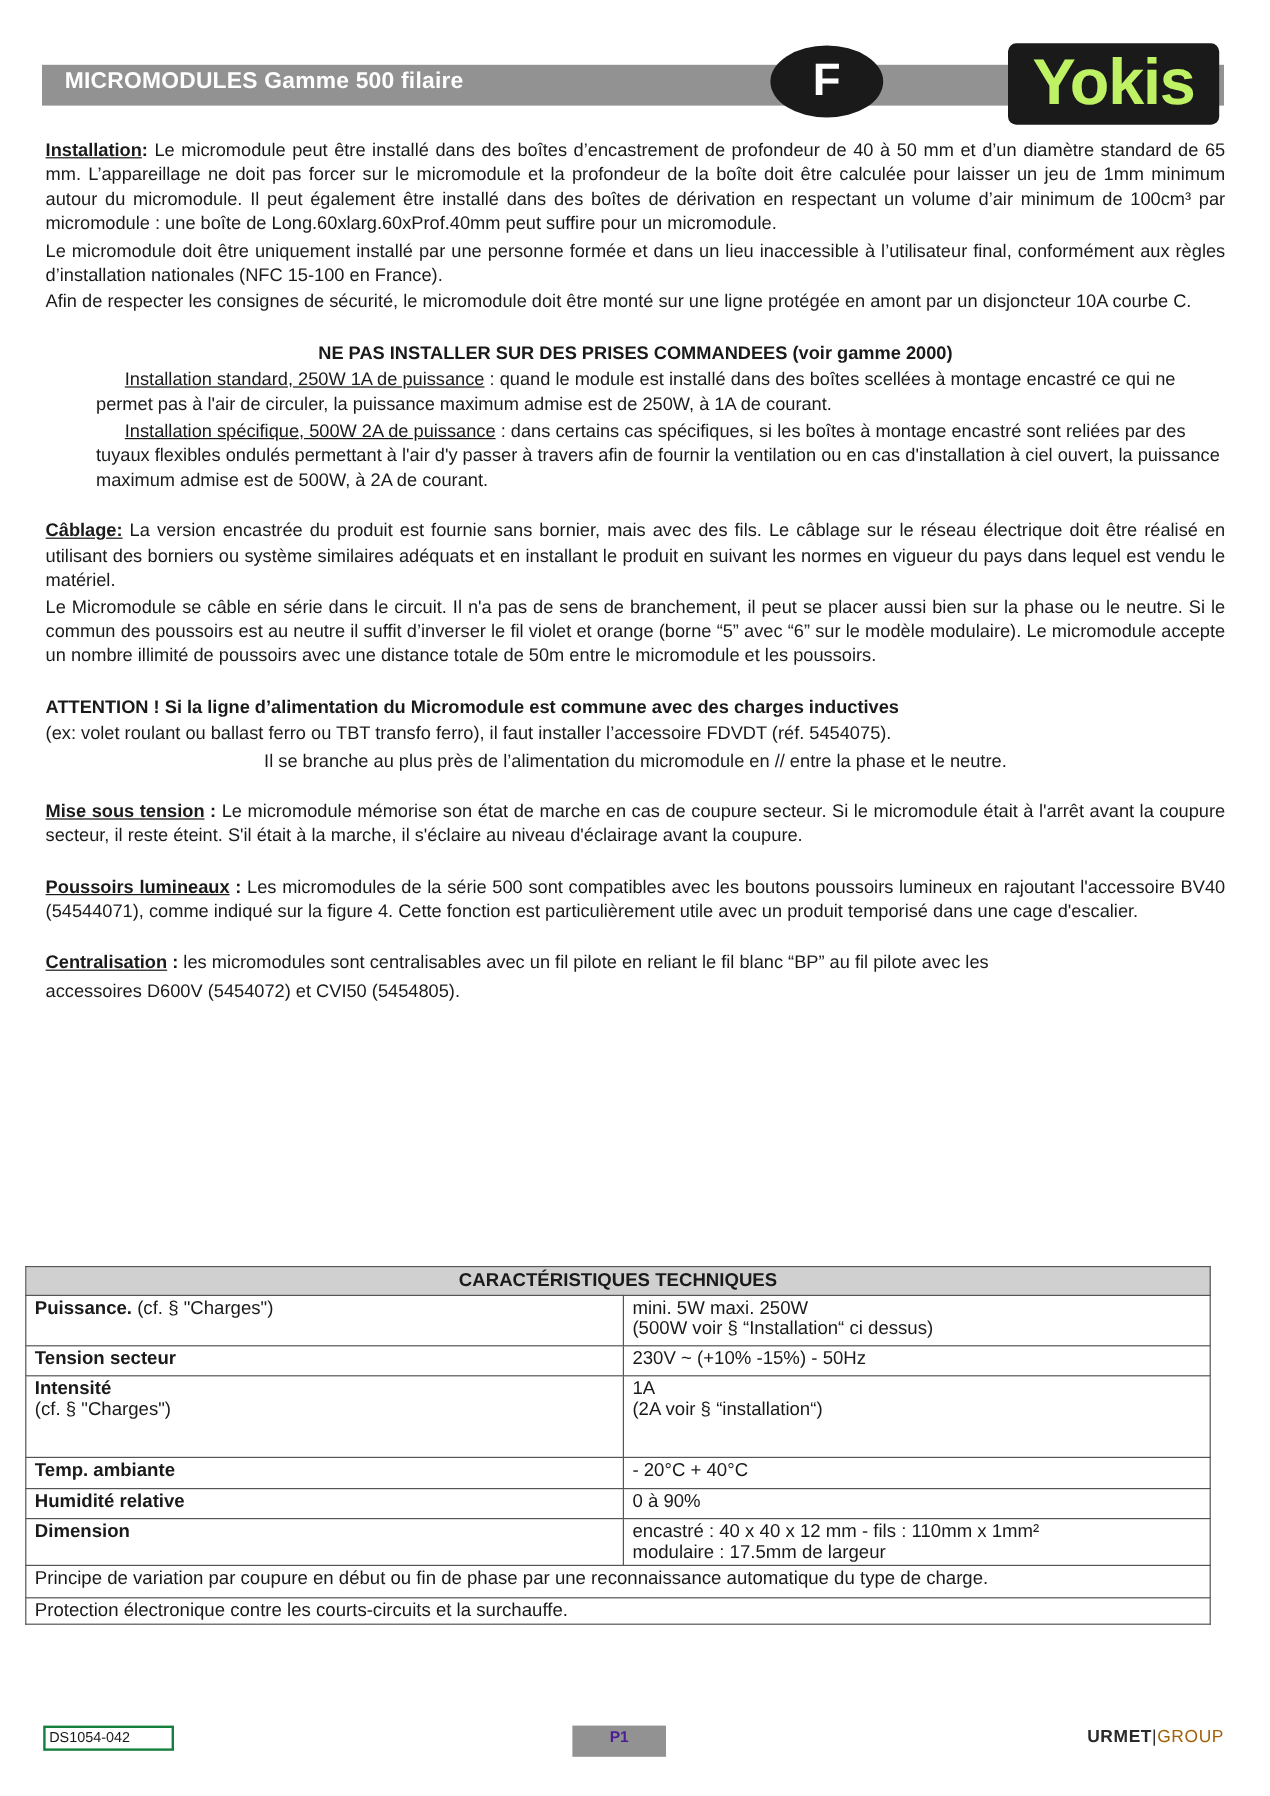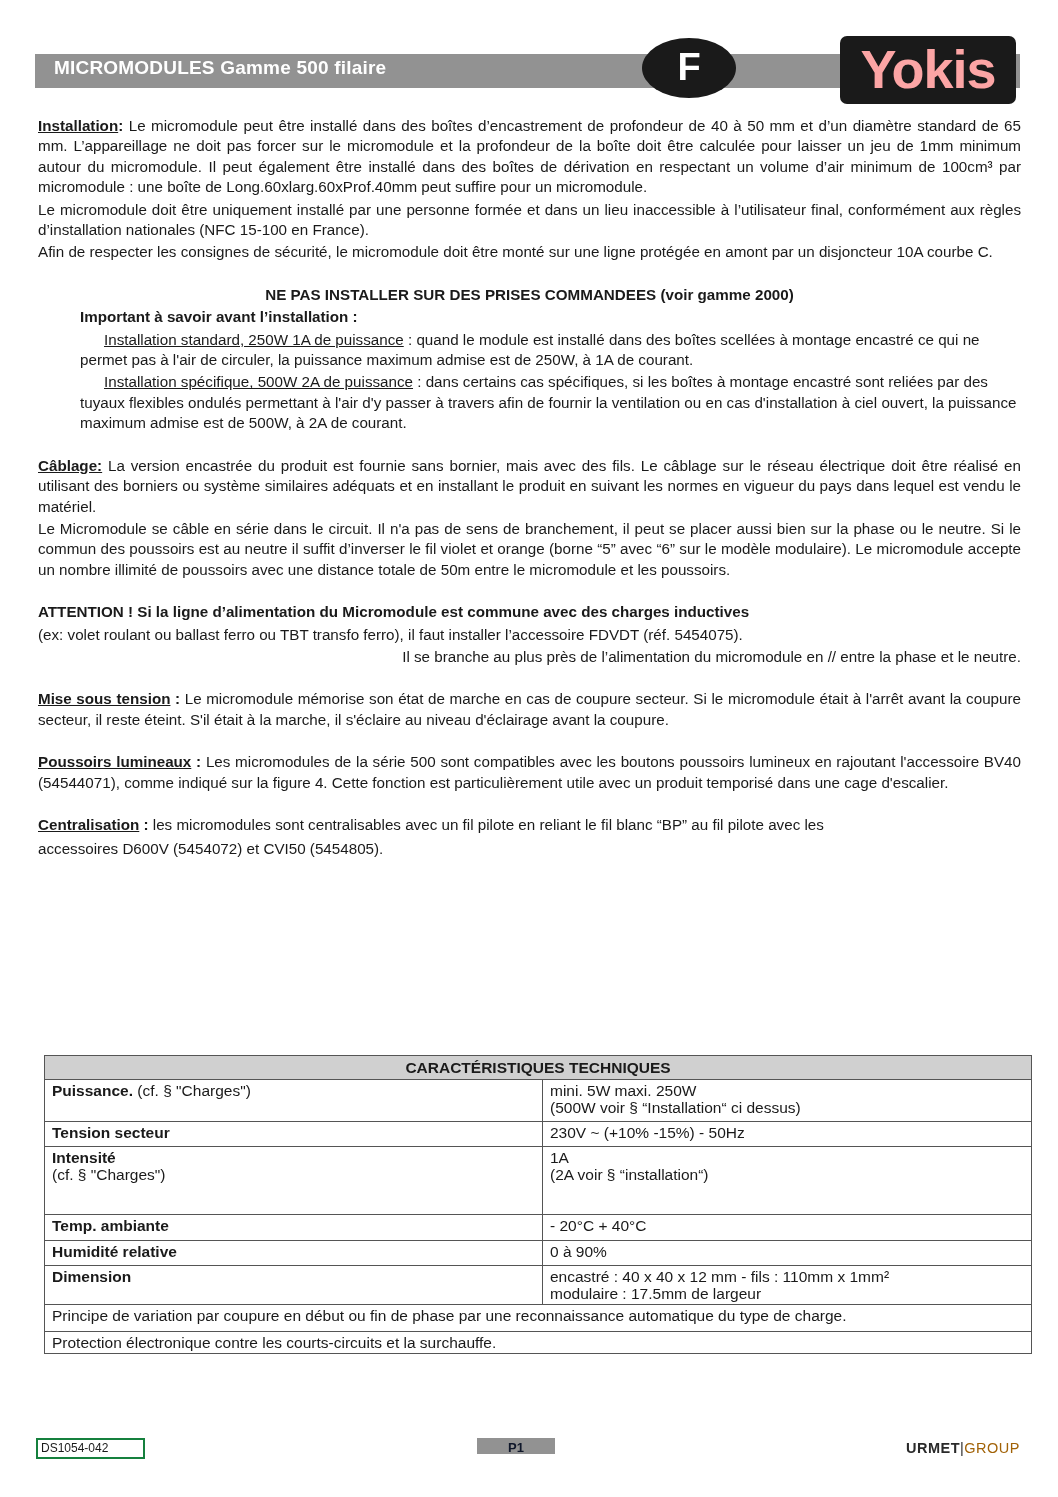--- a/index.html
+++ b/index.html
@@ -16,57 +16,57 @@
       position: absolute; left: 54px; top: 57px; font-size: 19px; font-weight: bold;
       color: #ffffff; letter-spacing: 0.2px;
     }
     .lang-badge {
       position: absolute; left: 642px; top: 38px; width: 94px; height: 60px;
       background: #1a1a1a; border-radius: 50%; color: #ffffff;
       font-size: 38px; font-weight: bold; text-align: center; line-height: 58px;
     }
     .brand-logo {
       position: absolute; left: 840px; top: 36px; width: 176px; height: 68px;
-      background: #1a1a1a; border-radius: 7px; color: #fca5a5;
+      background: #1a1a1a; border-radius: 7px; color: #bef264;
       font-size: 54px; font-weight: bold; text-align: center; line-height: 66px;
       letter-spacing: -1px;
     }
     
     .content {
       position: absolute; left: 38px; top: 116px; width: 983px;
       font-size: 15.2px; line-height: 20.4px; text-align: justify;
     }
     .content p { margin: 0 0 2px 0; }
     .lbl { font-weight: bold; text-decoration: underline; }
     .u { text-decoration: underline; margin-left: 24px; }
     .b { font-weight: bold; }
     .center { text-align: center; }
     .indent { padding-left: 42px; text-align: left; }
     .gap { height: 20px; }
     
     .spec-table {
-      position: absolute; left: 44px; top: 1055px; width: 988px;
+      position: absolute; left: 21px; top: 1055px; width: 988px;
       border-collapse: collapse; font-size: 15.5px; line-height: 17px; padding-left: 40px;
     }
     .spec-table td, .spec-table th {
       border: 1.5px solid #555; padding: 2px 7px; vertical-align: top; text-align: left;
     }
     .spec-table th {
       background: #d0d0d0; text-align: center; font-weight: bold; padding: 3px 7px; font-size: 15.5px;
     }
     .spec-table td.k { width: 483px; }
     .spec-table .kb { font-weight: bold; }
     
     .doc-ref {
       position: absolute; left: 36px; top: 1438px; width: 102px; height: 17px;
       border: 2px solid #15803d; font-size: 12px; line-height: 17px; padding-left: 3px;
     }
     .page-num {
-      position: absolute; left: 477px; top: 1438px; width: 78px; height: 16px;
-      background: #929292; color: #0f172a; font-size: 13px; font-weight: bold;
+      position: absolute; left: 477px; top: 1438px; width: 78px; height: 26px;
+      background: #929292; color: #4c1d95; font-size: 13px; font-weight: bold;
       text-align: center; line-height: 20px;
     }
     .group-logo {
       position: absolute; left: 906px; top: 1440px; font-size: 14.5px; letter-spacing: 0.5px;
     }
     .group-logo .a { font-weight: bold; color: #2a2a2a; }
     .group-logo .sep { color: #2a2a2a; }
     .group-logo .c { color: #a16207; }
   </style>
 </head>
@@ -79,38 +79,37 @@
 
 <div class="content">
   <p>
     <span class="lbl">Installation</span><span class="b">:</span><span> Le micromodule peut être installé dans des boîtes d’encastrement de profondeur de 40 à 50 mm et d’un diamètre standard de 65 mm. L’appareillage ne doit pas forcer sur le micromodule et la profondeur de la boîte doit être calculée pour laisser un jeu de 1mm minimum autour du micromodule. Il peut également être installé dans des boîtes de dérivation en respectant un volume d’air minimum de 100cm³ par micromodule : une boîte de Long.60xlarg.60xProf.40mm peut suffire pour un micromodule.</span>
   </p>
   <p>Le micromodule doit être uniquement installé par une personne formée et dans un lieu inaccessible à l’utilisateur final, conformément aux règles d’installation nationales (NFC 15-100 en France).</p>
   <p>Afin de respecter les consignes de sécurité, le micromodule doit être monté sur une ligne protégée en amont par un disjoncteur 10A courbe C.</p>
 
   <div class="gap"></div>
   <p class="b center">NE PAS INSTALLER SUR DES PRISES COMMANDEES (voir gamme 2000)</p>
-  <p class="b indent">Important à savoir avant l’installation :</p>
   <p class="indent">
     <span class="u">Installation standard, 250W 1A de puissance</span><span> : quand le module est installé dans des boîtes scellées à montage encastré ce qui ne permet pas à l'air de circuler, la puissance maximum admise est de 250W, à  1A de courant.</span>
   </p>
   <p class="indent">
     <span class="u">Installation spécifique, 500W 2A de puissance</span><span> : dans certains cas spécifiques, si les boîtes à montage encastré sont reliées par des tuyaux flexibles ondulés permettant à l'air d'y passer à travers afin de fournir la ventilation ou en cas d'installation à ciel ouvert, la puissance maximum admise est de 500W, à 2A de courant.</span>
   </p>
 
   <div class="gap"></div>
   <p>
     <span class="lbl">Câblage:</span><span> La version encastrée du produit est fournie sans bornier, mais avec des fils. Le câblage sur le réseau électrique doit être réalisé en utilisant des borniers ou système similaires adéquats et en installant le produit en suivant les normes en vigueur du pays dans lequel est vendu le matériel.</span>
   </p>
   <p>Le Micromodule se câble en série dans le circuit. Il n'a pas de sens de branchement, il peut se placer aussi bien sur la phase ou le neutre. Si le commun des poussoirs est au neutre il suffit d’inverser le fil violet et orange (borne “5” avec “6” sur le modèle modulaire). Le micromodule accepte un nombre illimité de poussoirs avec une distance totale de 50m entre le micromodule et les poussoirs.</p>
 
   <div class="gap"></div>
   <p class="b" style="text-align:left">ATTENTION ! Si la ligne d’alimentation du Micromodule est commune avec des charges inductives</p>
   <p style="text-align:left">(ex: volet roulant ou ballast ferro ou TBT transfo ferro), il faut installer l’accessoire FDVDT (réf. 5454075).</p>
-  <p style="text-align:right">Il se branche au plus près de l’alimentation du micromodule en // entre la phase et le neutre.</p>
+  <p style="text-align:center">Il se branche au plus près de l’alimentation du micromodule en // entre la phase et le neutre.</p>
 
   <div class="gap"></div>
   <p>
     <span class="lbl">Mise sous tension</span><span class="b"> :</span><span> Le micromodule mémorise son état de marche en cas de coupure secteur. Si le micromodule était à l'arrêt avant la coupure secteur, il reste éteint. S'il était à la marche, il s'éclaire au niveau d'éclairage avant la coupure.</span>
   </p>
 
   <div class="gap"></div>
   <p>
     <span class="lbl">Poussoirs lumineaux</span><span class="b"> :</span><span> Les micromodules de la série 500 sont compatibles avec les boutons poussoirs lumineux en rajoutant l'accessoire BV40 (54544071), comme indiqué sur la figure 4. Cette fonction est particulièrement utile avec un produit temporisé dans une cage d'escalier.</span>
   </p>

